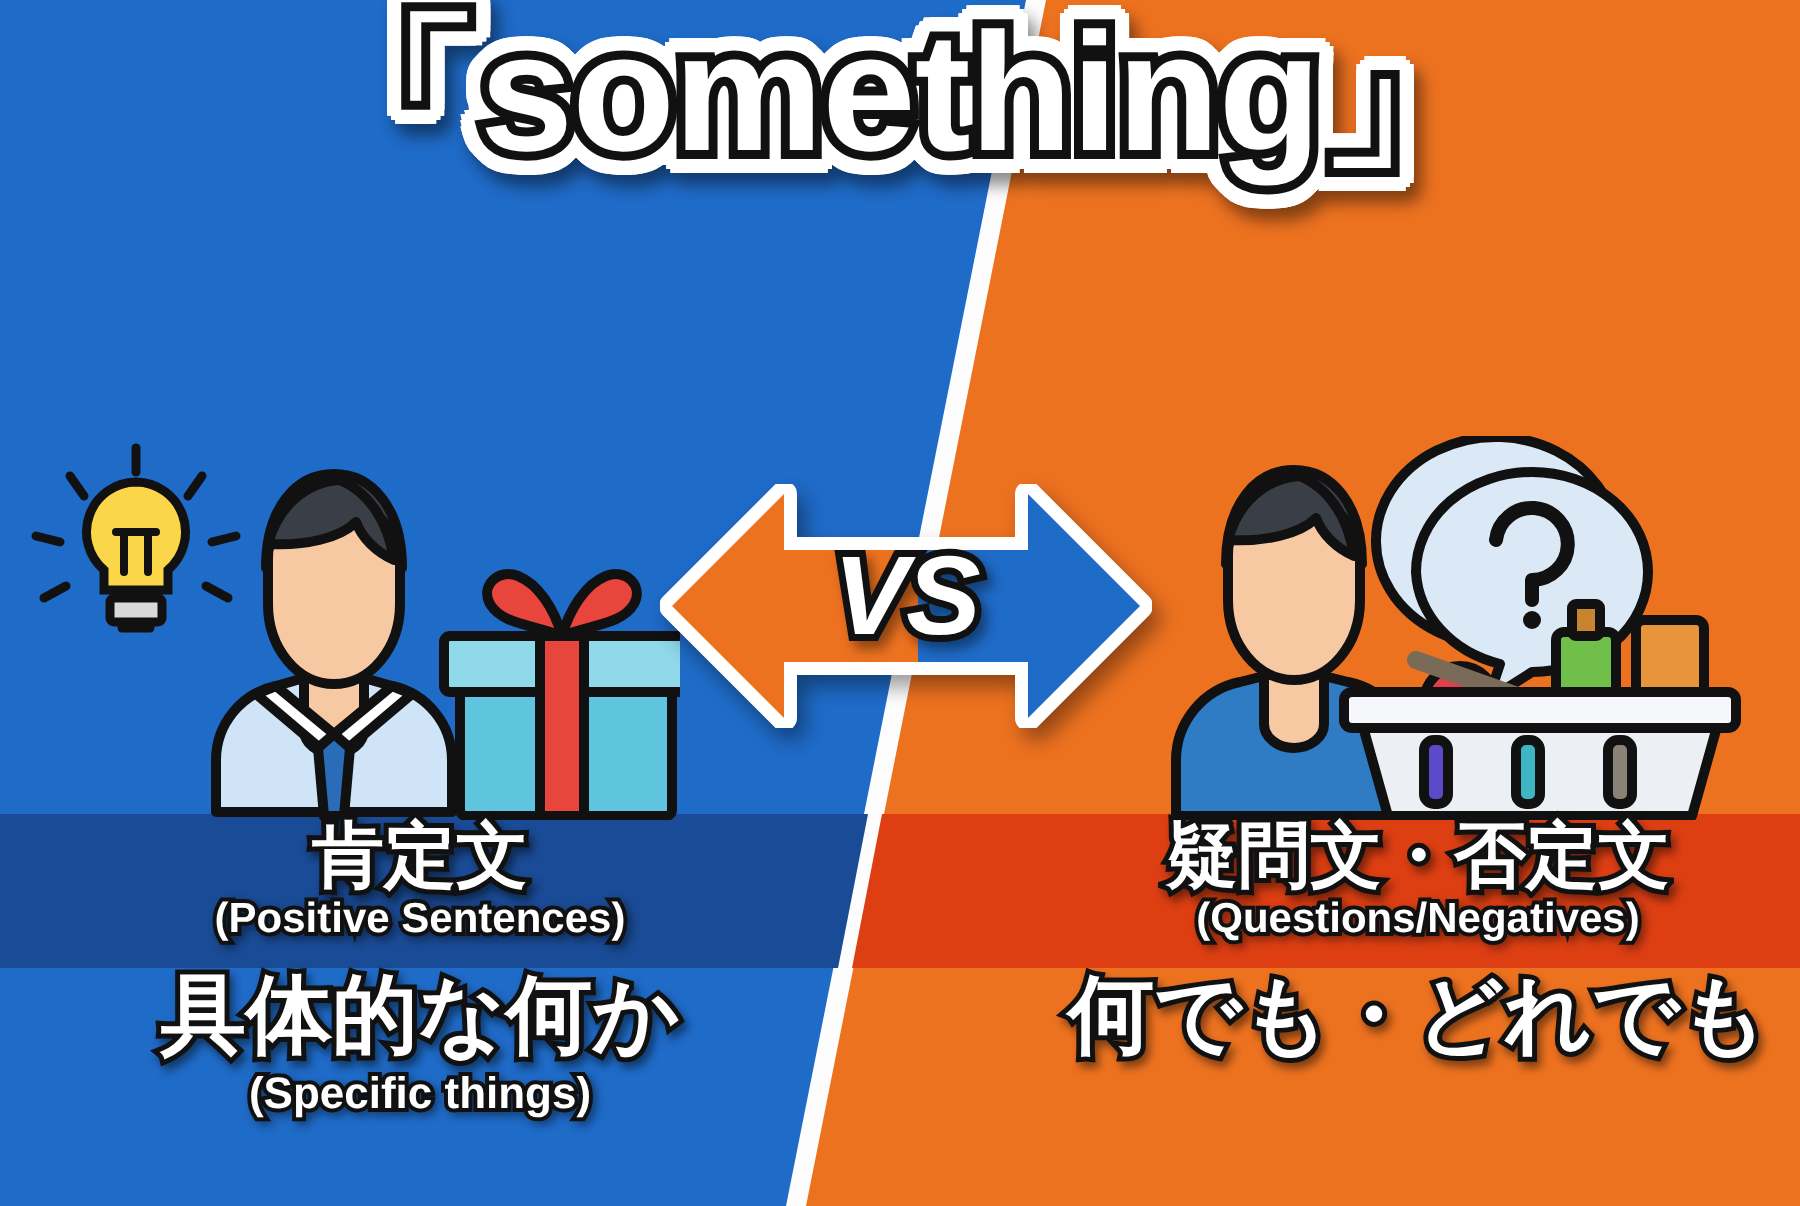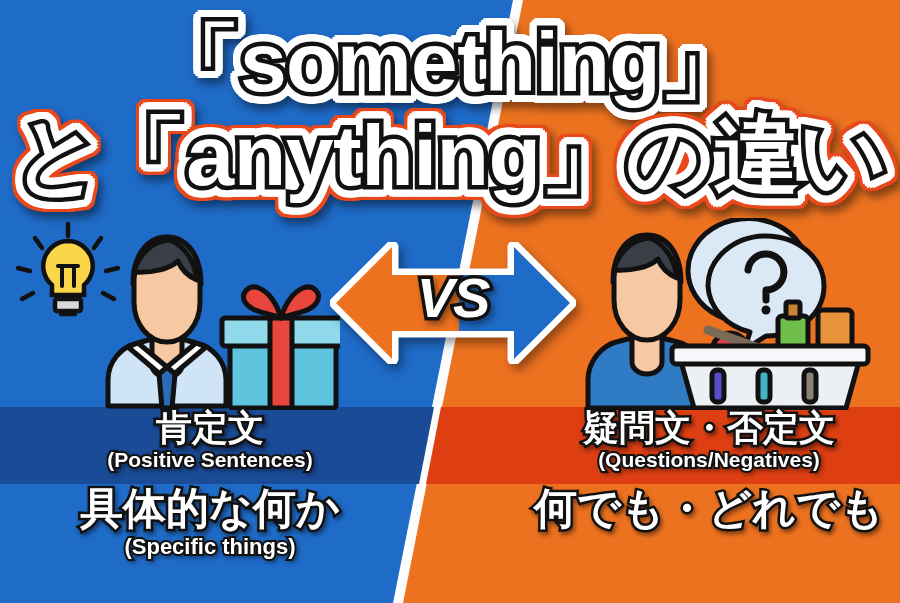--- a/index.html
+++ b/index.html
@@ -73,21 +73,21 @@
   }
   .title-line {
     font-weight: 900;
     letter-spacing: -0.5px;
     line-height: 1;
     white-space: nowrap;
     color: #ffffff;
   }
   .title-line1 {
     font-size: 84px;
-    margin-top: 20px;
+    margin-top: 4px;
     -webkit-text-stroke: 9px #111111;
     paint-order: stroke fill;
     filter:
       drop-shadow(0 0 0 #fff)
       drop-shadow(3px 0 0 #fff) drop-shadow(-3px 0 0 #fff)
       drop-shadow(0 3px 0 #fff) drop-shadow(0 -3px 0 #fff)
       drop-shadow(2px 2px 0 #fff) drop-shadow(-2px -2px 0 #fff)
       drop-shadow(2px -2px 0 #fff) drop-shadow(-2px 2px 0 #fff)
       drop-shadow(4px 6px 4px rgba(0,0,0,.45));
   }
@@ -268,21 +268,20 @@
     <path d="M6 61 L62 5 L62 33 L184 33 L184 5 L240 61 L184 117 L184 89 L62 89 L62 117 Z" fill="#ffffff" stroke="#ffffff" stroke-width="13" stroke-linejoin="round"></path>
     <g clip-path="url(#arrowClip)">
       <rect x="0" y="0" width="129" height="122" fill="#ed7220"></rect>
       <rect x="129" y="0" width="117" height="122" fill="#1f6bc8"></rect>
     </g>
   </svg>
   <div class="vs-label">VS</div>
 
   <div class="title-wrap">
     <div class="title-line title-line1">「something」</div>
-    <div class="title-line title-line2">と「anything」の違い</div>
   </div>
 
   <div class="caption cap-left cap-row1">
     <div class="cap-jp">肯定文</div>
     <div class="cap-en">(Positive Sentences)</div>
   </div>
   <div class="caption cap-left cap-row2">
     <div class="cap-jp">具体的な何か</div>
     <div class="cap-en">(Specific things)</div>
   </div>

